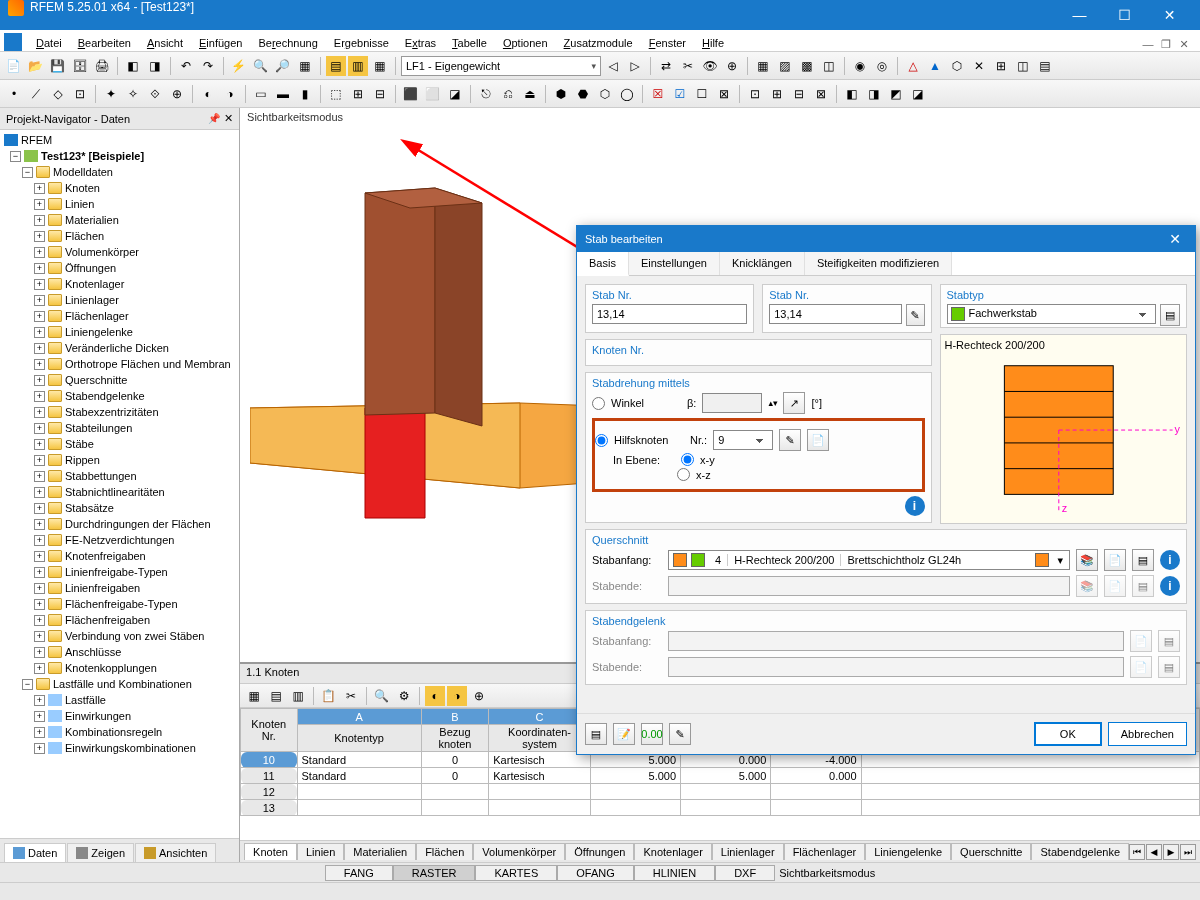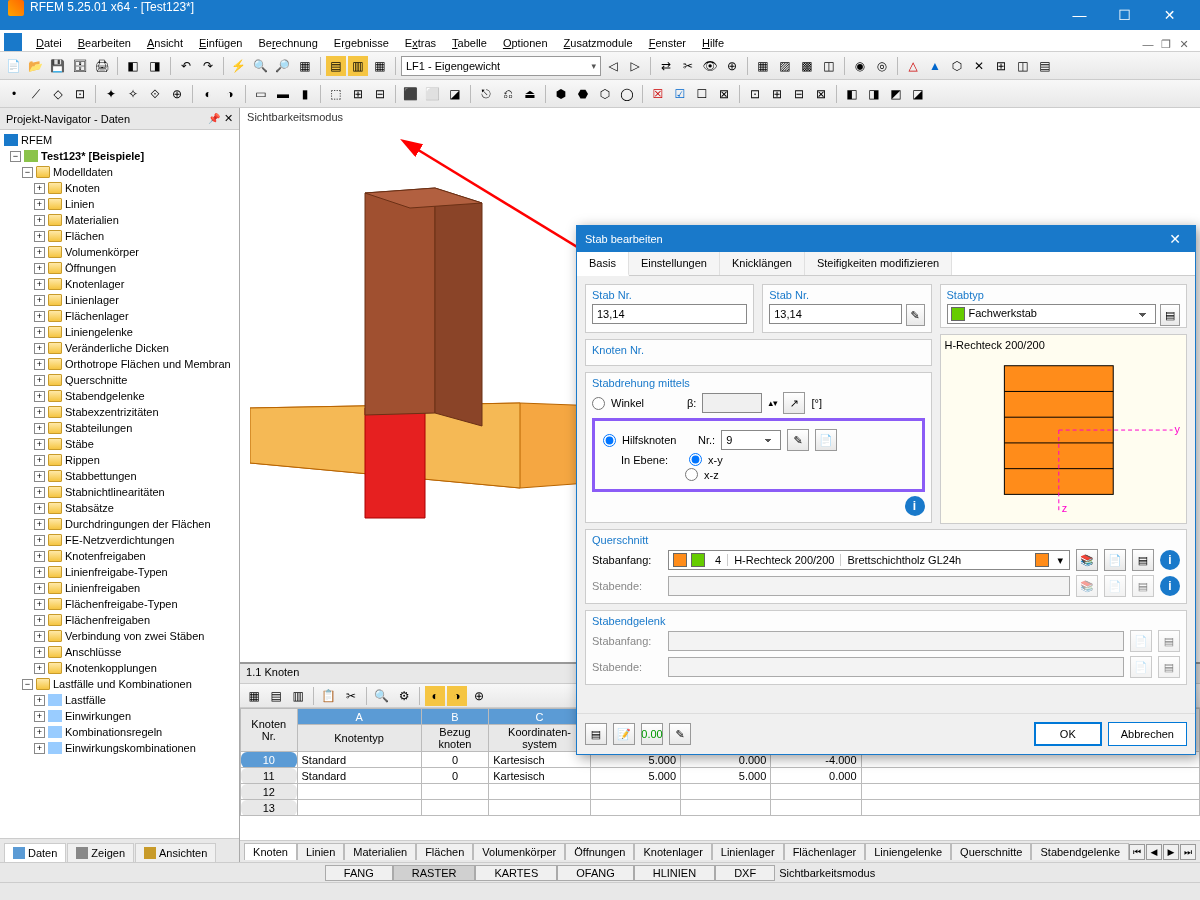--- a/index.html
+++ b/index.html
@@ -67,21 +67,21 @@
 .dlg-body { flex: 1; padding: 8px; background: #f0f0f0; overflow: hidden; }
 .fieldgroup { border: 1px solid #ccc; background: #fdfdfd; margin-bottom: 6px; padding: 4px 6px 6px 6px; position: relative; }
 .fieldgroup .legend { color: #1979ca; font-size: 11px; margin-bottom: 3px; }
 .dlg-row { display: flex; gap: 8px; }
 .fg-col { flex: 1; }
 input.txt, select.sel { border: 1px solid #888; background: #fff; height: 20px; padding: 0 4px; font-size: 11px; width: 100%; }
 select.sel { appearance: none; background-image: linear-gradient(45deg, transparent 50%, #555 50%), linear-gradient(135deg, #555 50%, transparent 50%); background-position: calc(100% - 12px) 8px, calc(100% - 8px) 8px; background-size: 4px 4px; background-repeat: no-repeat; padding-right: 20px; }
 input.txt[readonly] { background: #f0f0f0; color: #888; }
 .icon-btn { width: 22px; height: 22px; border: 1px solid #999; background: linear-gradient(#fff,#e8e8e8); display: inline-flex; align-items: center; justify-content: center; cursor: pointer; font-size: 11px; }
 .preview-box { border: 1px solid #ccc; background: #fffdf0; padding: 4px; }
-.highlight-box { border: 3px solid #8b5cf6; padding: 6px 8px; margin: 4px 0; }
+.highlight-box { border: 3px solid #c2410c; padding: 6px 0; margin: 4px 0; }
 .dlg-footer { padding: 8px; display: flex; align-items: center; gap: 6px; background: #f0f0f0; border-top: 1px solid #ddd; }
 .dlg-footer .spacer-flex { flex: 1; }
 .btn { min-width: 68px; height: 24px; border: 1px solid #0078d7; background: #fff; cursor: pointer; padding: 0 12px; }
 .btn.primary { border: 2px solid #0078d7; }
 .arrow-annotation { position: absolute; z-index: 90; pointer-events: none; }
 .color-swatch { width: 14px; height: 14px; display: inline-block; vertical-align: middle; border: 1px solid #666; margin-right: 4px; }
 .radio-row { display: flex; align-items: center; gap: 6px; margin: 2px 0; }
 .radio-row input[type=radio] { margin: 0; }
 .info-icon { width: 20px; height: 20px; border-radius: 50%; background: #1979ca; color: #fff; font-weight: bold; text-align: center; line-height: 20px; font-size: 12px; display: inline-block; cursor: pointer; }
 .resize-grip { height: 18px; background: #e8e8e8; border-top: 1px solid #ccc; }

